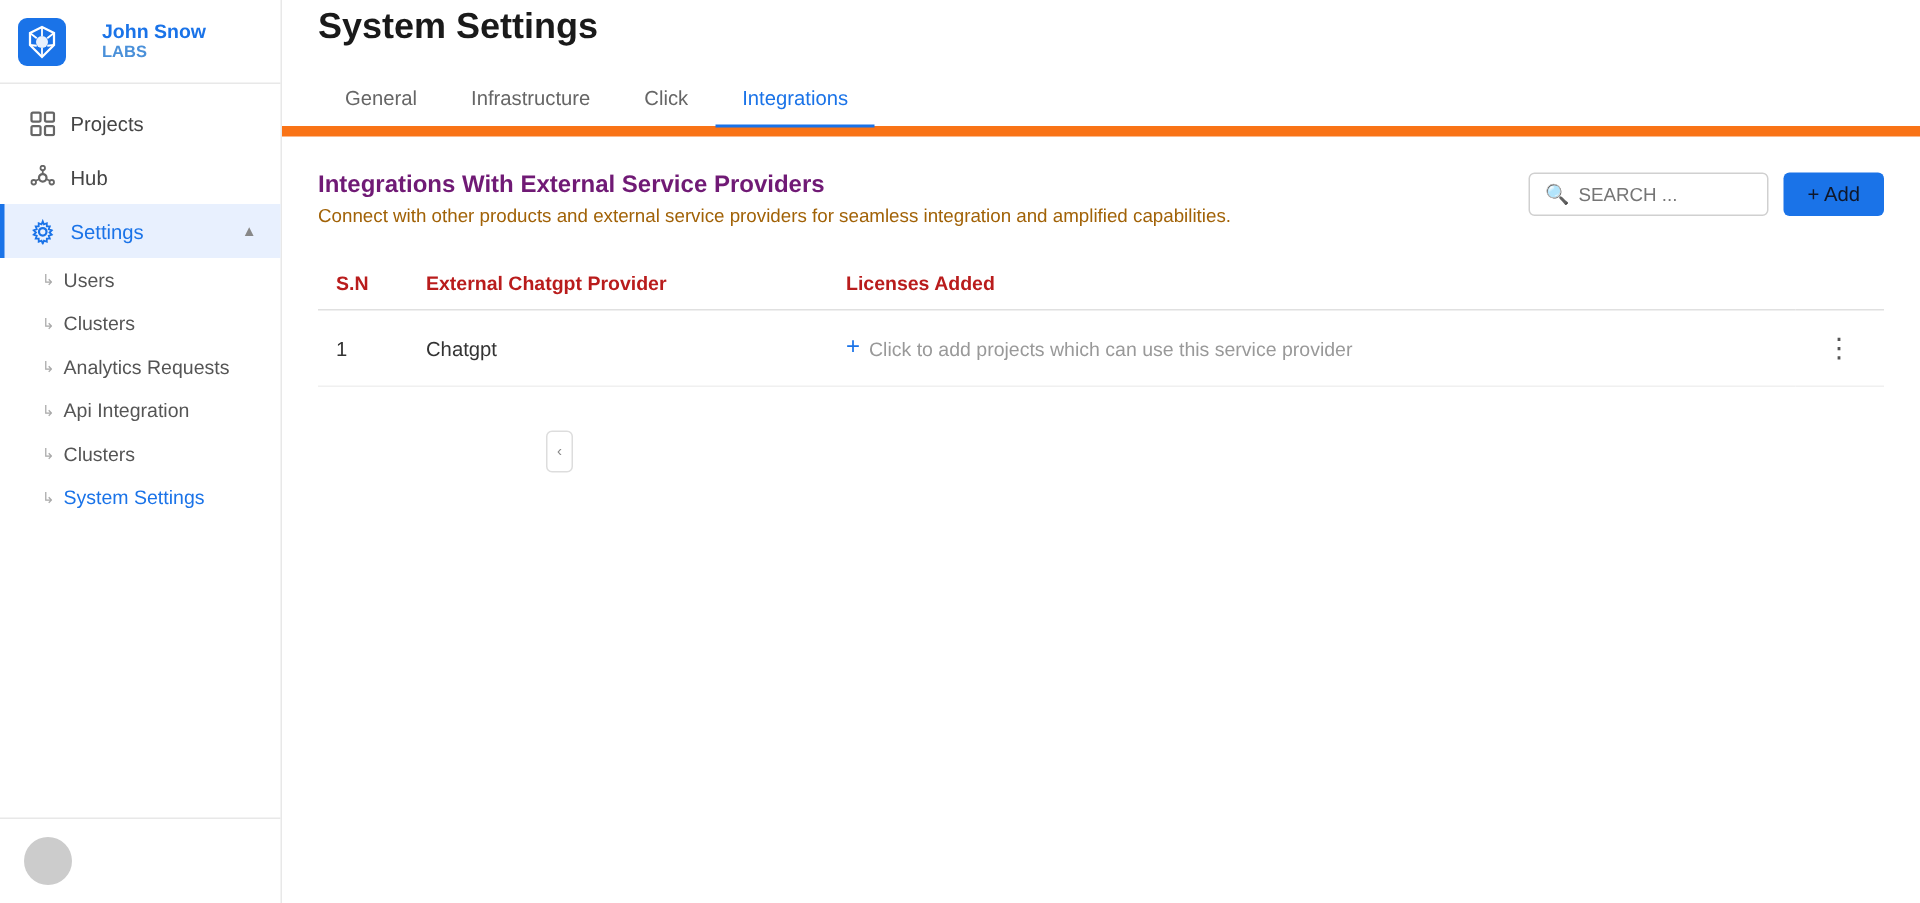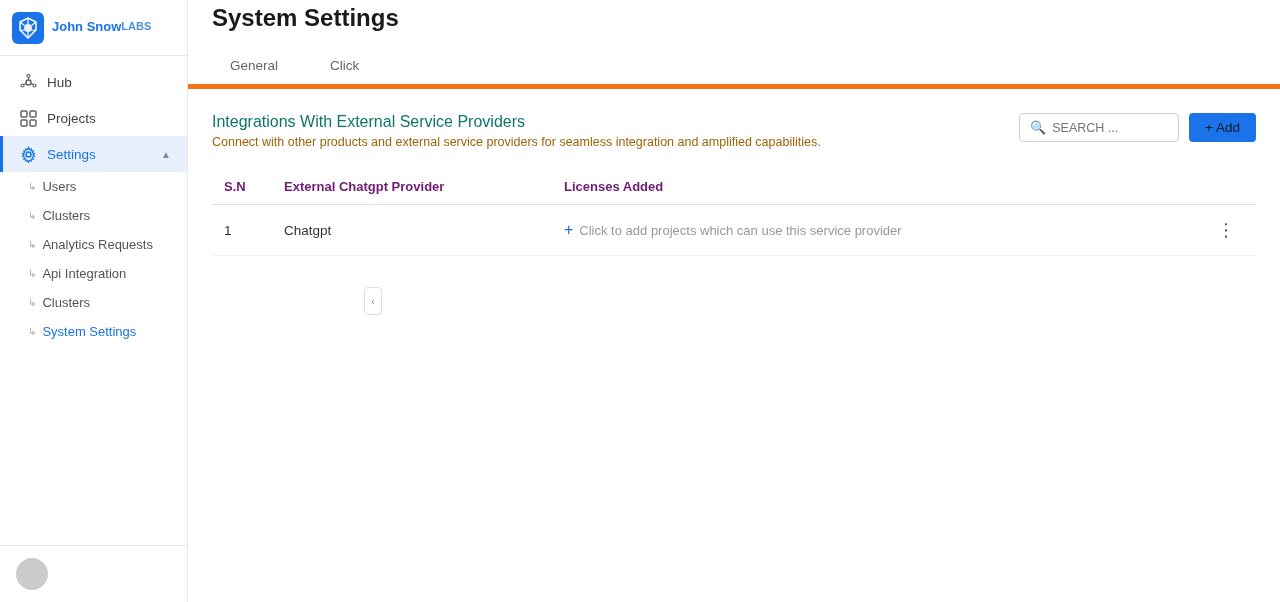--- a/index.html
+++ b/index.html
@@ -23,22 +23,23 @@
       height: 56px;
     }
     .logo-icon {
       width: 32px;
       height: 32px;
       margin-right: 8px;
       flex-shrink: 0;
     }
     .logo-text {
       display: flex;
-      flex-direction: row;
+      flex-direction: column;
       line-height: 1.1;
+      margin-left: 16px;
     }
     .logo-john-snow {
       font-size: 13px;
       font-weight: 700;
       color: #1a73e8;
     }
     .logo-labs {
       font-size: 11px;
       font-weight: 700;
       color: #4a90d9;
@@ -150,22 +151,22 @@
     .page-title {
       font-size: 24px;
       font-weight: 600;
       color: #1a1a1a;
     }
 
     
     .tabs {
       display: flex;
       padding: 0 24px;
-      border-bottom: 5px solid #f97316;
-      gap: 16px;
+      border-bottom: 7px solid #f97316;
+      gap: 0;
     }
     .tab {
       padding: 10px 18px;
       font-size: 13.5px;
       color: #666;
       cursor: pointer;
       border-bottom: 2px solid transparent;
       margin-bottom: -1px;
     }
     .tab.active {
@@ -182,22 +183,22 @@
     }
     .section-header {
       display: flex;
       align-items: flex-start;
       justify-content: space-between;
       margin-bottom: 20px;
     }
     .section-title-block {}
     .section-title {
       font-size: 16px;
-      font-weight: 400;
-      color: #0f766e;
+      font-weight: 700;
+      color: #701a75;
       margin-bottom: 4px;
     }
     .section-subtitle {
       font-size: 12.5px;
       color: #a16207;
     }
     .section-actions {
       display: flex;
       gap: 10px;
       align-items: center;
@@ -241,21 +242,21 @@
       border-collapse: collapse;
       font-size: 13.5px;
     }
     .data-table thead tr {
       border-bottom: 1px solid #e0e0e0;
     }
     .data-table th {
       text-align: left;
       padding: 10px 12px;
       font-weight: 600;
-      color: #701a75;
+      color: #b91c1c;
       font-size: 13px;
     }
     .data-table td {
       padding: 14px 12px;
       color: #333;
       vertical-align: middle;
       border-bottom: 1px solid #f0f0f0;
     }
     .th-sn { width: 60px; }
     .th-esp { width: 280px; }
@@ -297,48 +298,48 @@
       <circle cx="16" cy="16" r="4" fill="white" opacity="0.9"></circle>
       <path d="M16 6 L16 12 M24 10 L19.5 13.5 M24 18 L19.5 18.5 M16 26 L16 20 M8 18 L12.5 18.5 M8 10 L12.5 13.5" stroke="white" stroke-width="1.2"></path>
     </svg>
     <div class="logo-text">
       <span class="logo-john-snow">John Snow</span>
       <span class="logo-labs">LABS</span>
     </div>
   </div>
 
   <nav class="sidebar-nav">
+
+    <div class="nav-item">
+      <span class="nav-icon">
+        <svg width="17" height="17" viewBox="0 0 17 17" fill="none">
+          <rect x="1" y="1" width="6" height="6" rx="1" stroke="#666" stroke-width="1.5" fill="none"></rect>
+          <rect x="10" y="1" width="6" height="6" rx="1" stroke="#666" stroke-width="1.5" fill="none"></rect>
+          <rect x="1" y="10" width="6" height="6" rx="1" stroke="#666" stroke-width="1.5" fill="none"></rect>
+          <rect x="10" y="10" width="6" height="6" rx="1" stroke="#666" stroke-width="1.5" fill="none"></rect>
+        </svg>
+      </span>
+      <span>Projects</span>
+    </div>
 
     <div class="nav-item">
       <span class="nav-icon">
         <svg width="17" height="17" viewBox="0 0 17 17" fill="none">
           <circle cx="8.5" cy="8.5" r="2.5" stroke="#666" stroke-width="1.5" fill="none"></circle>
           <circle cx="8.5" cy="2" r="1.5" stroke="#666" stroke-width="1.2" fill="none"></circle>
           <circle cx="14.5" cy="11.5" r="1.5" stroke="#666" stroke-width="1.2" fill="none"></circle>
           <circle cx="2.5" cy="11.5" r="1.5" stroke="#666" stroke-width="1.2" fill="none"></circle>
           <line x1="8.5" y1="3.5" x2="8.5" y2="6" stroke="#666" stroke-width="1.2"></line>
           <line x1="13.2" y1="10.5" x2="10.7" y2="9.3" stroke="#666" stroke-width="1.2"></line>
           <line x1="3.8" y1="10.5" x2="6.3" y2="9.3" stroke="#666" stroke-width="1.2"></line>
         </svg>
       </span>
       <span>Hub</span>
     </div>
 
-    <div class="nav-item">
-      <span class="nav-icon">
-        <svg width="17" height="17" viewBox="0 0 17 17" fill="none">
-          <rect x="1" y="1" width="6" height="6" rx="1" stroke="#666" stroke-width="1.5" fill="none"></rect>
-          <rect x="10" y="1" width="6" height="6" rx="1" stroke="#666" stroke-width="1.5" fill="none"></rect>
-          <rect x="1" y="10" width="6" height="6" rx="1" stroke="#666" stroke-width="1.5" fill="none"></rect>
-          <rect x="10" y="10" width="6" height="6" rx="1" stroke="#666" stroke-width="1.5" fill="none"></rect>
-        </svg>
-      </span>
-      <span>Projects</span>
-    </div>
-
     <div class="nav-item active">
       <span class="nav-icon">
         <svg width="17" height="17" viewBox="0 0 17 17" fill="none">
           <circle cx="8.5" cy="8.5" r="2.5" stroke="#1a73e8" stroke-width="1.5" fill="none"></circle>
           <path d="M8.5 1.5 L9.3 3.5 L11.2 2.8 L11.2 4.9 L13.2 4.9 L12.5 6.8 L14.5 7.6 L13 9 L14.5 10.4 L12.5 11.2 L13.2 13.1 L11.2 13.1 L11.2 15.2 L9.3 14.5 L8.5 16.5 L7.7 14.5 L5.8 15.2 L5.8 13.1 L3.8 13.1 L4.5 11.2 L2.5 10.4 L4 9 L2.5 7.6 L4.5 6.8 L3.8 4.9 L5.8 4.9 L5.8 2.8 L7.7 3.5 Z" stroke="#1a73e8" stroke-width="1.2" fill="none"></path>
         </svg>
       </span>
       <span>Settings</span>
       <span class="chevron">▲</span>
     </div>
@@ -383,21 +384,27 @@
 
   <div class="page-header">
     <h1 class="page-title">System Settings</h1>
   </div>
 
   <div class="tabs">
     <div class="tab">
       <span>General</span>
     </div>
     <div class="tab">
+      <span>Infrastructure</span>
+    </div>
+    <div class="tab">
       <span>Click</span>
+    </div>
+    <div class="tab active">
+      <span>Integrations</span>
     </div>
   </div>
 
   <div class="content-area">
     <div class="section-header">
       <div class="section-title-block">
         <div class="section-title">Integrations With External Service Providers</div>
         <div class="section-subtitle">Connect with other products and external service providers for seamless integration and amplified capabilities.</div>
       </div>
       <div class="section-actions">

